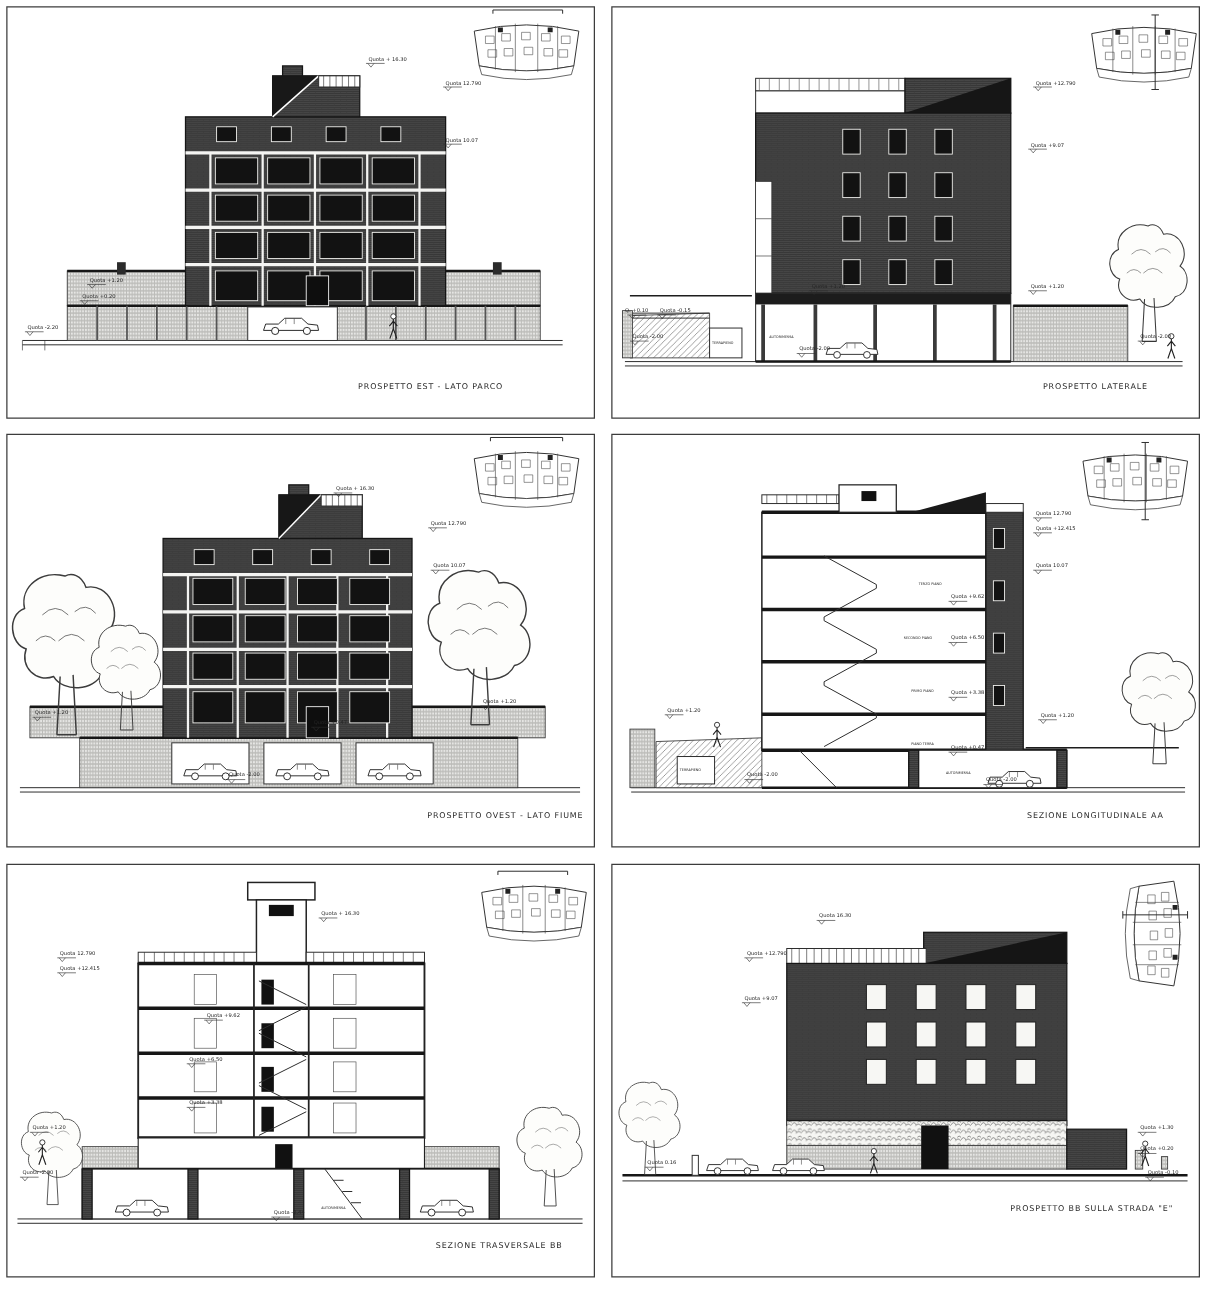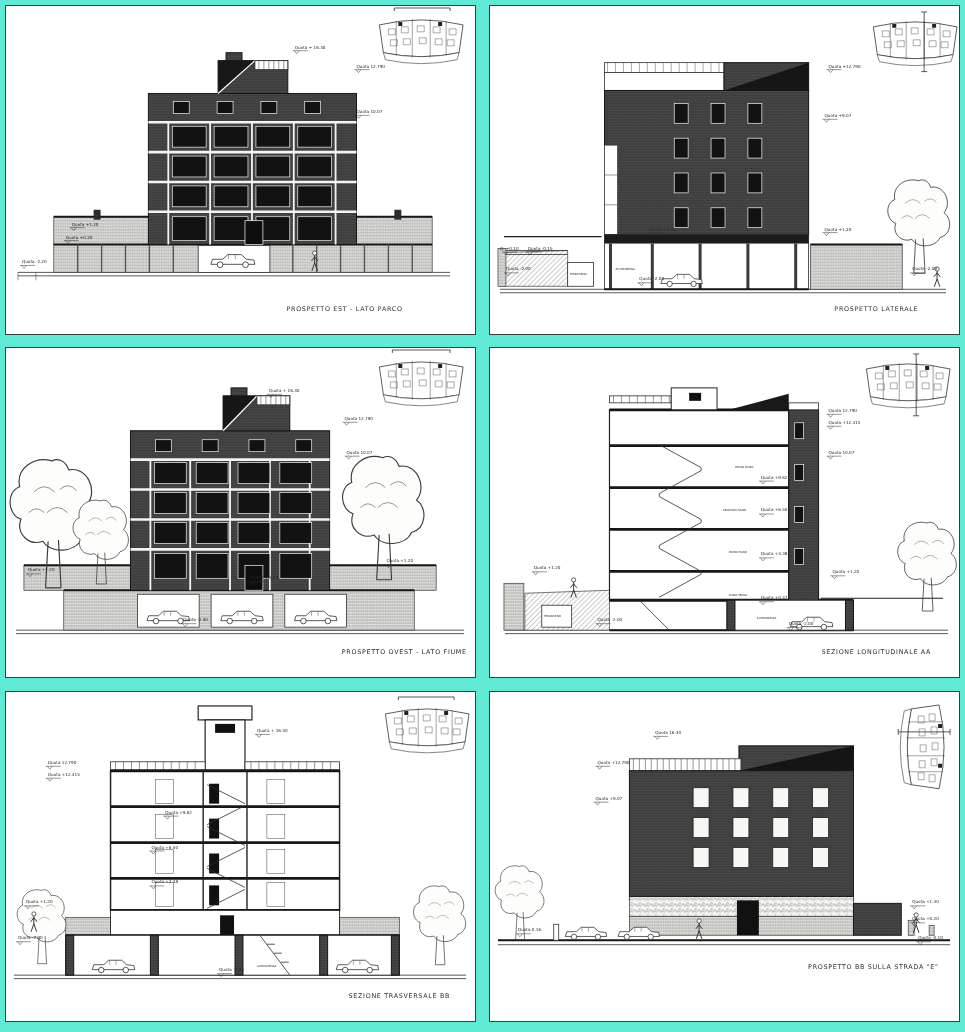--- a/index.html
+++ b/index.html
@@ -1,16 +1,16 @@
 <!DOCTYPE html>
 <html><head>
 <meta charset="utf-8">
 <style>
   html,body{margin:0;padding:0;background:#e9e9e6;}
-  .sheet{position:relative;width:965px;height:1032px;background:#5eead4;font-family:"Liberation Sans","DejaVu Sans",sans-serif;}
+  .sheet{position:relative;width:965px;height:1032px;background:#ffffff;font-family:"Liberation Sans","DejaVu Sans",sans-serif;}
   .panel{position:absolute;border:1px solid #3c3c3c;background:#fff;box-sizing:border-box;}
   #p0{left:5px;top:5px;width:471px;height:330px;}
   #p1{left:489px;top:5px;width:471px;height:330px;}
   #p2{left:5px;top:347px;width:471px;height:331px;}
   #p3{left:489px;top:347px;width:471px;height:331px;}
   #p4{left:5px;top:691px;width:471px;height:331px;}
   #p5{left:489px;top:691px;width:471px;height:331px;}
   .panel svg{display:block;width:100%;height:100%;}
   svg text{font-family:"DejaVu Sans","Liberation Sans",sans-serif;}
   .anno{font-size:4.2px;fill:#262626;}

